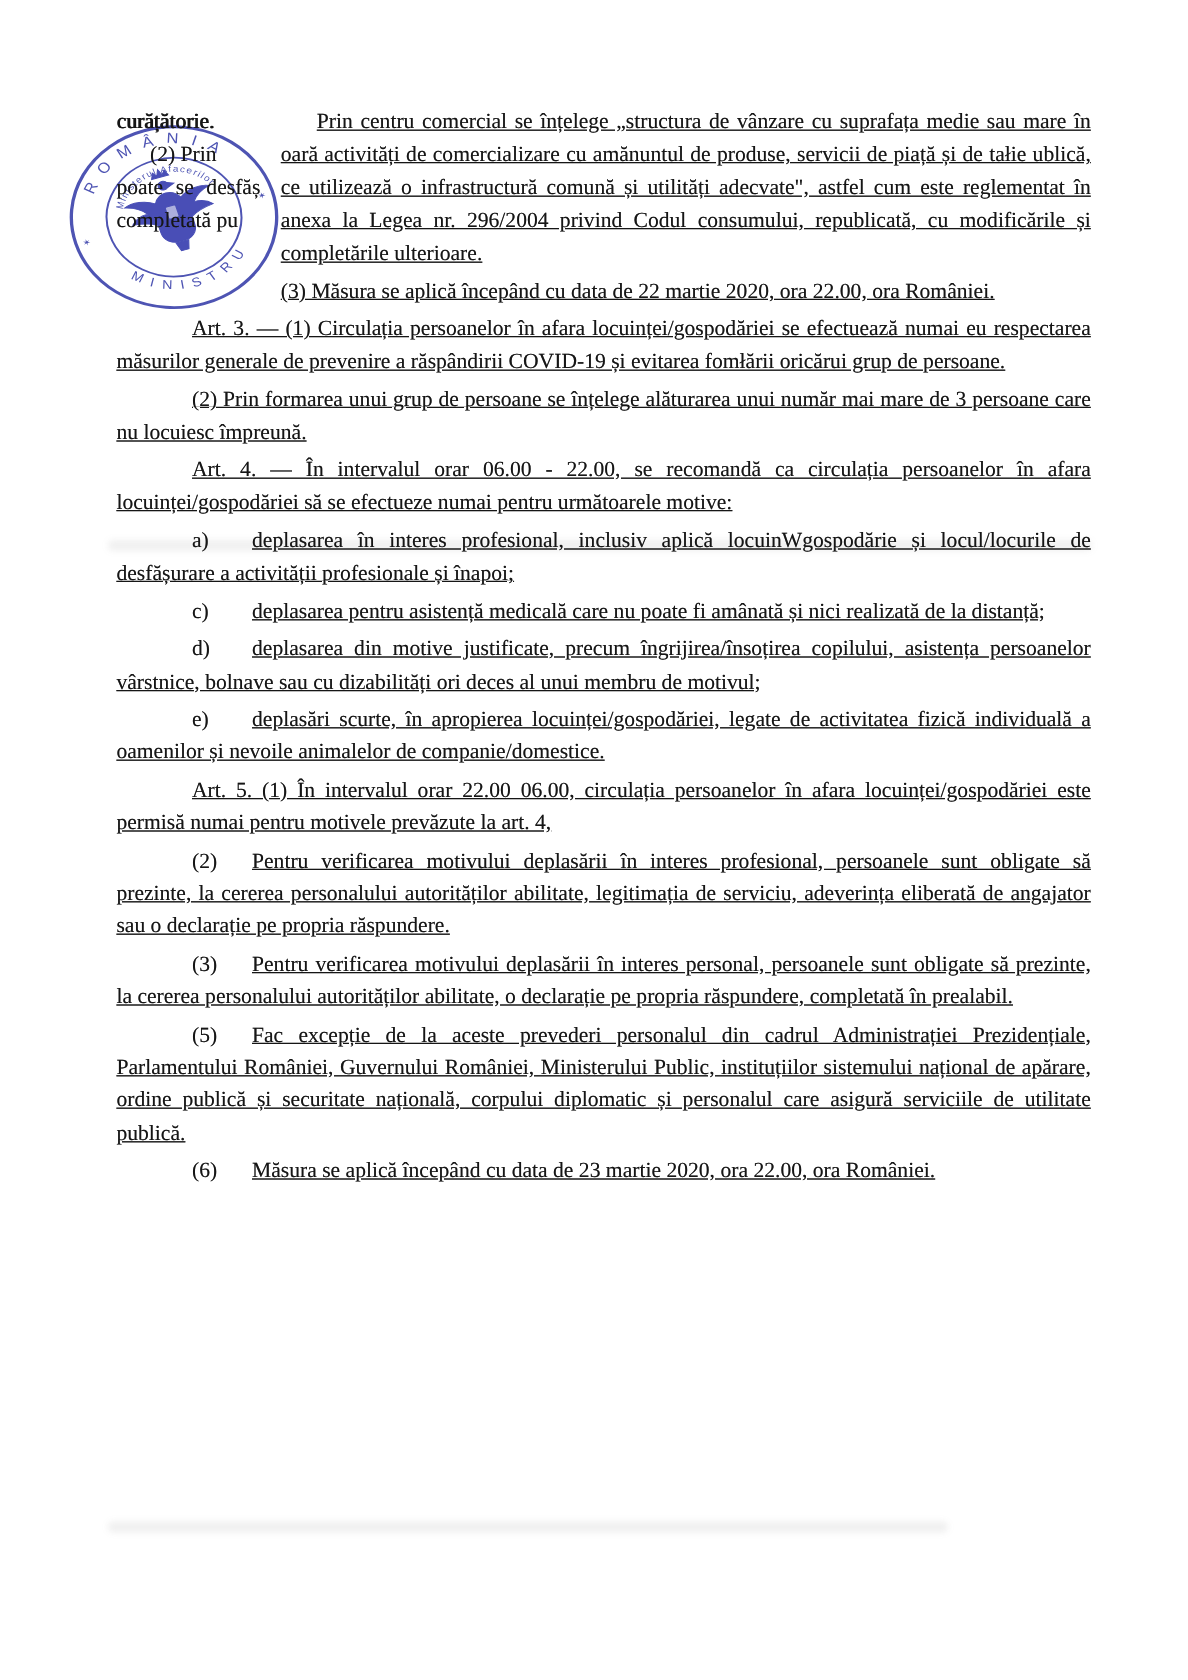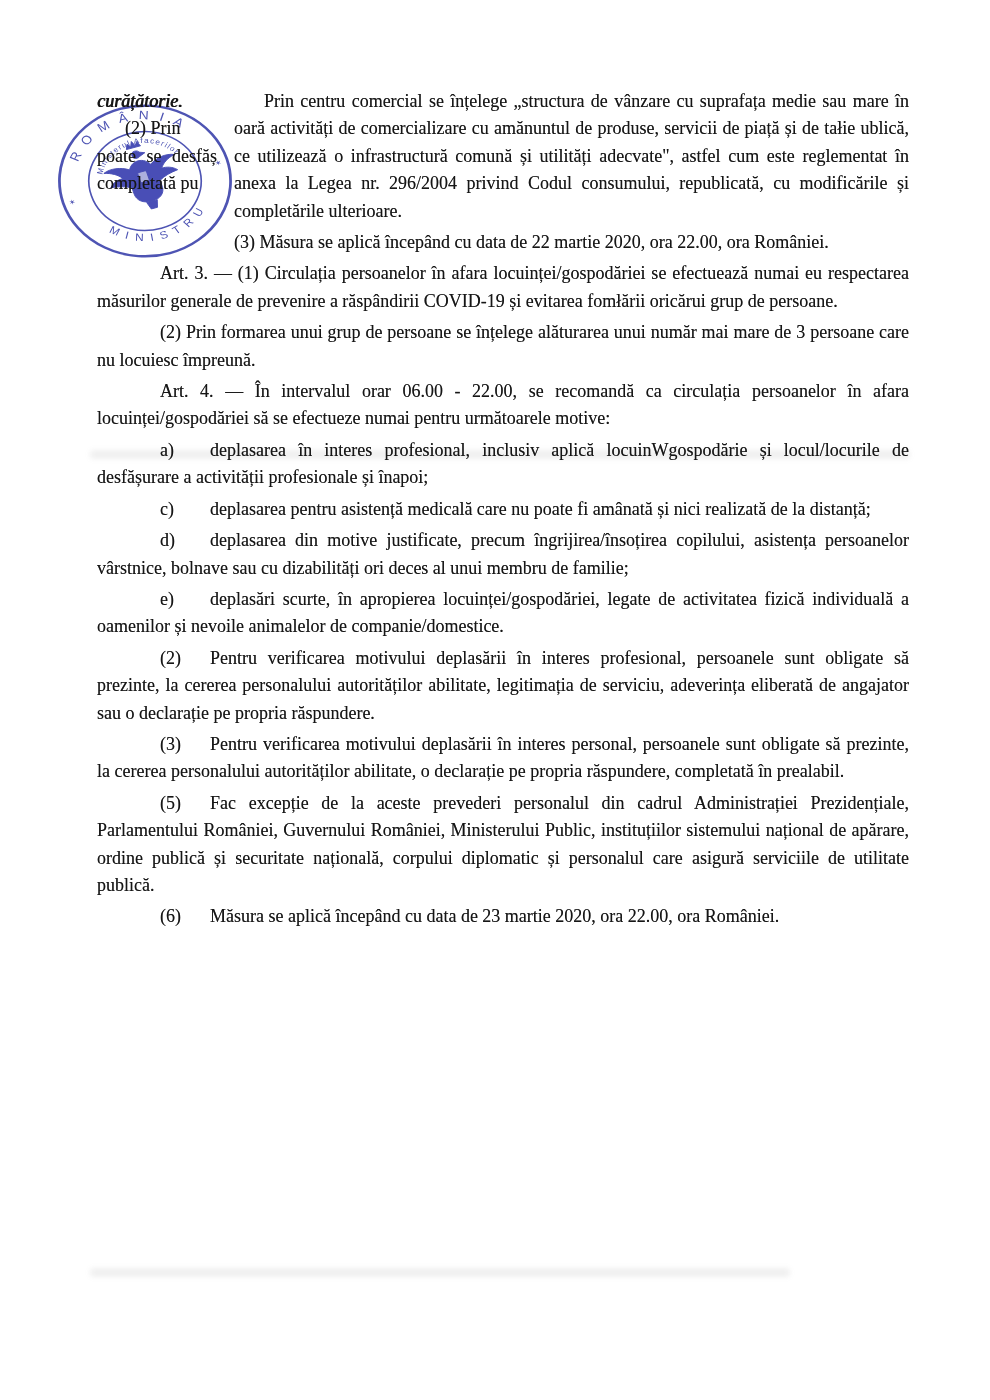--- a/index.html
+++ b/index.html
@@ -19,26 +19,26 @@
     width: 812px;
     z-index: 2;
     font-size: 18px;
     line-height: 27.4px;
     text-shadow: 0 0 0.5px rgba(20,20,20,0.55);
   }
   
   .topblock { display: flex; }
   .fragcol { width: 137px; flex: 0 0 137px; overflow: hidden; }
   .frag { white-space: nowrap; }
-  .frag.overstruck { text-shadow: 0.8px 0 0 currentColor, 0 0 0.5px rgba(20,20,20,0.55); font-style: italic; }
+  .frag.overstruck { text-shadow: 0.8px 0 0 currentColor, 0 0 0.5px rgba(20,20,20,0.55); }
   .frag.indented { margin-left: 28px; }
   .frag.spread { word-spacing: 6px; }
   .maincol { flex: 1 1 auto; min-width: 0; }
 
-  p.para { margin: 0 0 4px 0; text-align: justify; }
+  p.para { margin: 0 0 4px 0; text-align: justify; text-decoration: underline; }
   .ind30 { text-indent: 30px; }
   .ind63 { text-indent: 63px; }
   .gap-before { margin-top: 25px; }
   .marker { display: inline-block; width: 50px; text-indent: 0; }
 
   
   .stamp {
     position: absolute;
     left: 53px;
     top: 100px;
@@ -125,23 +125,24 @@
       </div>
     </div>
 
     <p class="para ind63 gap-before">Art. 3. — (1) Circulația persoanelor în afara locuinței/gospodăriei se efectuează numai eu respectarea măsurilor generale de prevenire a răspândirii COVID-19 și evitarea fomłării oricărui grup de persoane.</p>
     <p class="para ind63">(2) Prin formarea unui grup de persoane se înțelege alăturarea unui număr mai mare de 3 persoane care nu locuiesc împreună.</p>
 
     <p class="para ind63 gap-before">Art. 4. — În intervalul orar 06.00 - 22.00, se recomandă ca circulația persoanelor în afara locuinței/gospodăriei să se efectueze numai pentru următoarele motive:</p>
 
     <p class="para ind63"><span class="marker">a)</span><span>deplasarea în interes profesional, inclusiv aplică locuinWgospodărie și locul/locurile de desfășurare a activității profesionale și înapoi;</span></p>
     <p class="para ind63"><span class="marker">c)</span><span>deplasarea pentru asistență medicală care nu poate fi amânată și nici realizată de la distanță;</span></p>
-    <p class="para ind63"><span class="marker">d)</span><span>deplasarea din motive justificate, precum îngrijirea/însoțirea copilului, asistența persoanelor vârstnice, bolnave sau cu dizabilități ori deces al unui membru de familie;</span></p>
+    <p class="para ind63"><span class="marker">d)</span><span>deplasarea din motive justificate, precum îngrijirea/însoțirea copilului, asistența persoanelor vârstnice, bolnave sau cu dizabilități ori deces al unui membru de motivul;</span></p>
     <p class="para ind63"><span class="marker">e)</span><span>deplasări scurte, în apropierea locuinței/gospodăriei, legate de activitatea fizică individuală a oamenilor și nevoile animalelor de companie/domestice.</span></p>
 
+    <p class="para ind63 gap-before">Art. 5. (1) În intervalul orar 22.00 06.00, circulația persoanelor în afara locuinței/gospodăriei este permisă numai pentru motivele prevăzute la art. 4,</p>
 
     <p class="para ind63"><span class="marker">(2)</span><span>Pentru verificarea motivului deplasării în interes profesional, persoanele sunt obligate să prezinte, la cererea personalului autorităților abilitate, legitimația de serviciu, adeverința eliberată de angajator sau o declarație pe propria răspundere.</span></p>
     <p class="para ind63"><span class="marker">(3)</span><span>Pentru verificarea motivului deplasării în interes personal, persoanele sunt obligate să prezinte, la cererea personalului autorităților abilitate, o declarație pe propria răspundere, completată în prealabil.</span></p>
     <p class="para ind63"><span class="marker">(5)</span><span>Fac excepție de la aceste prevederi personalul din cadrul Administrației Prezidențiale, Parlamentului României, Guvernului României, Ministerului Public, instituțiilor sistemului național de apărare, ordine publică și securitate națională, corpului diplomatic și personalul care asigură serviciile de utilitate publică.</span></p>
     <p class="para ind63"><span class="marker">(6)</span><span>Măsura se aplică începând cu data de 23 martie 2020, ora 22.00, ora României.</span></p>
 
   </div>
 </div>
 
 </body></html>

